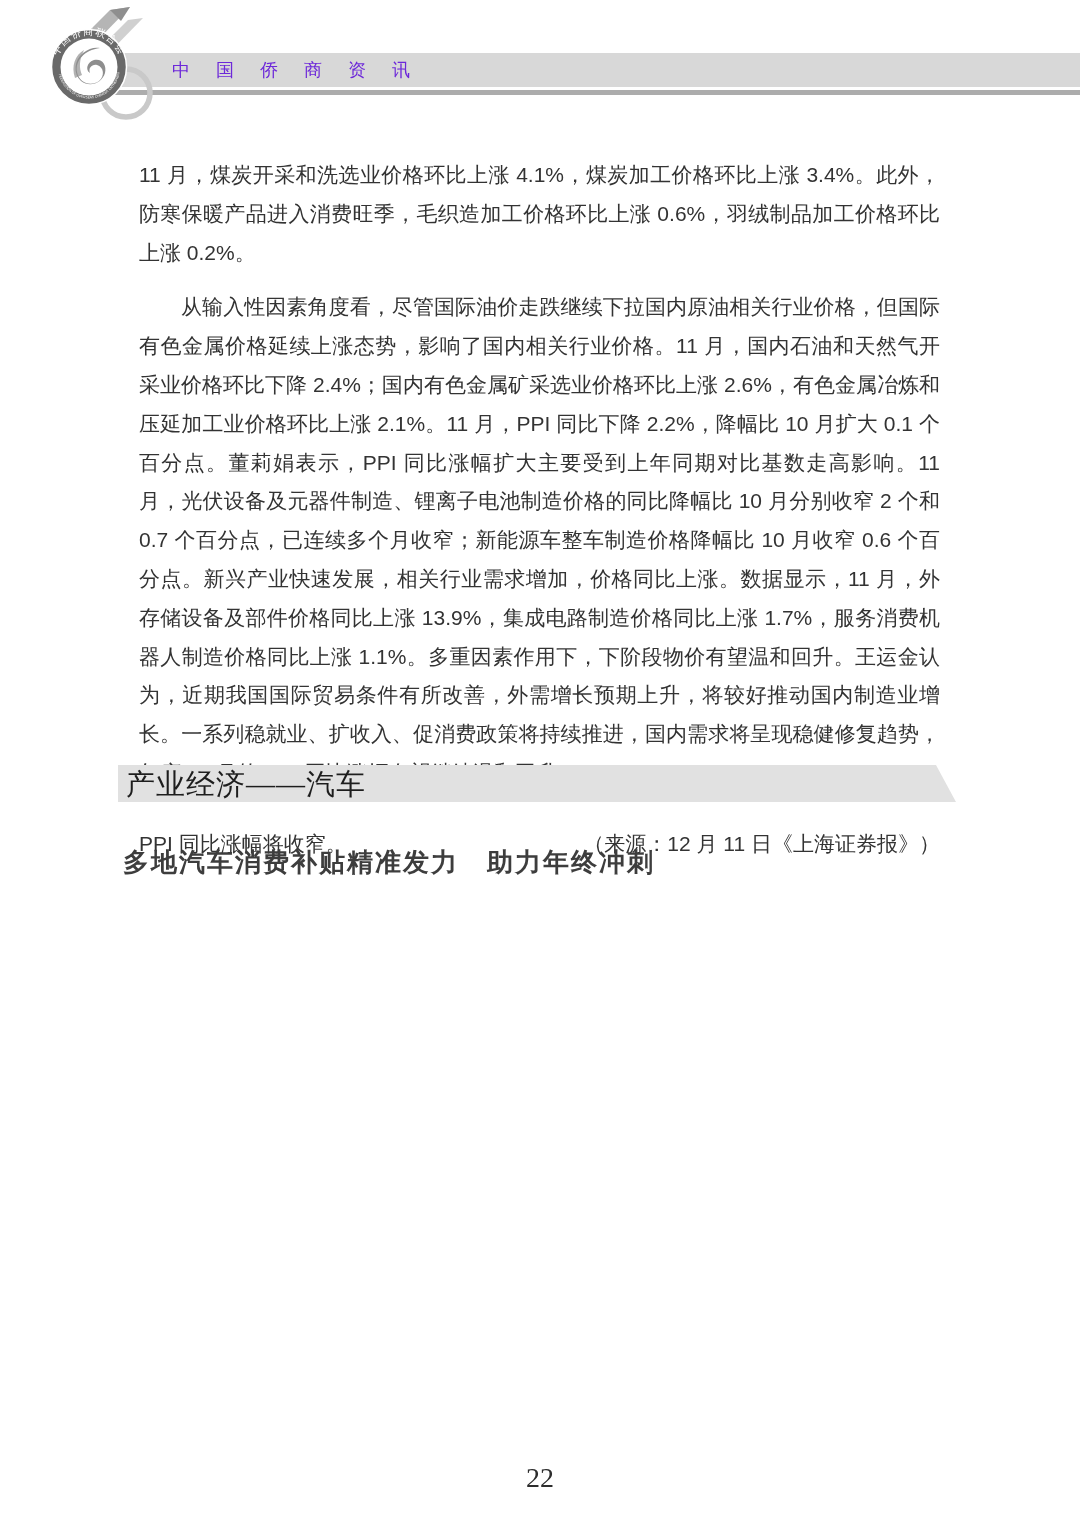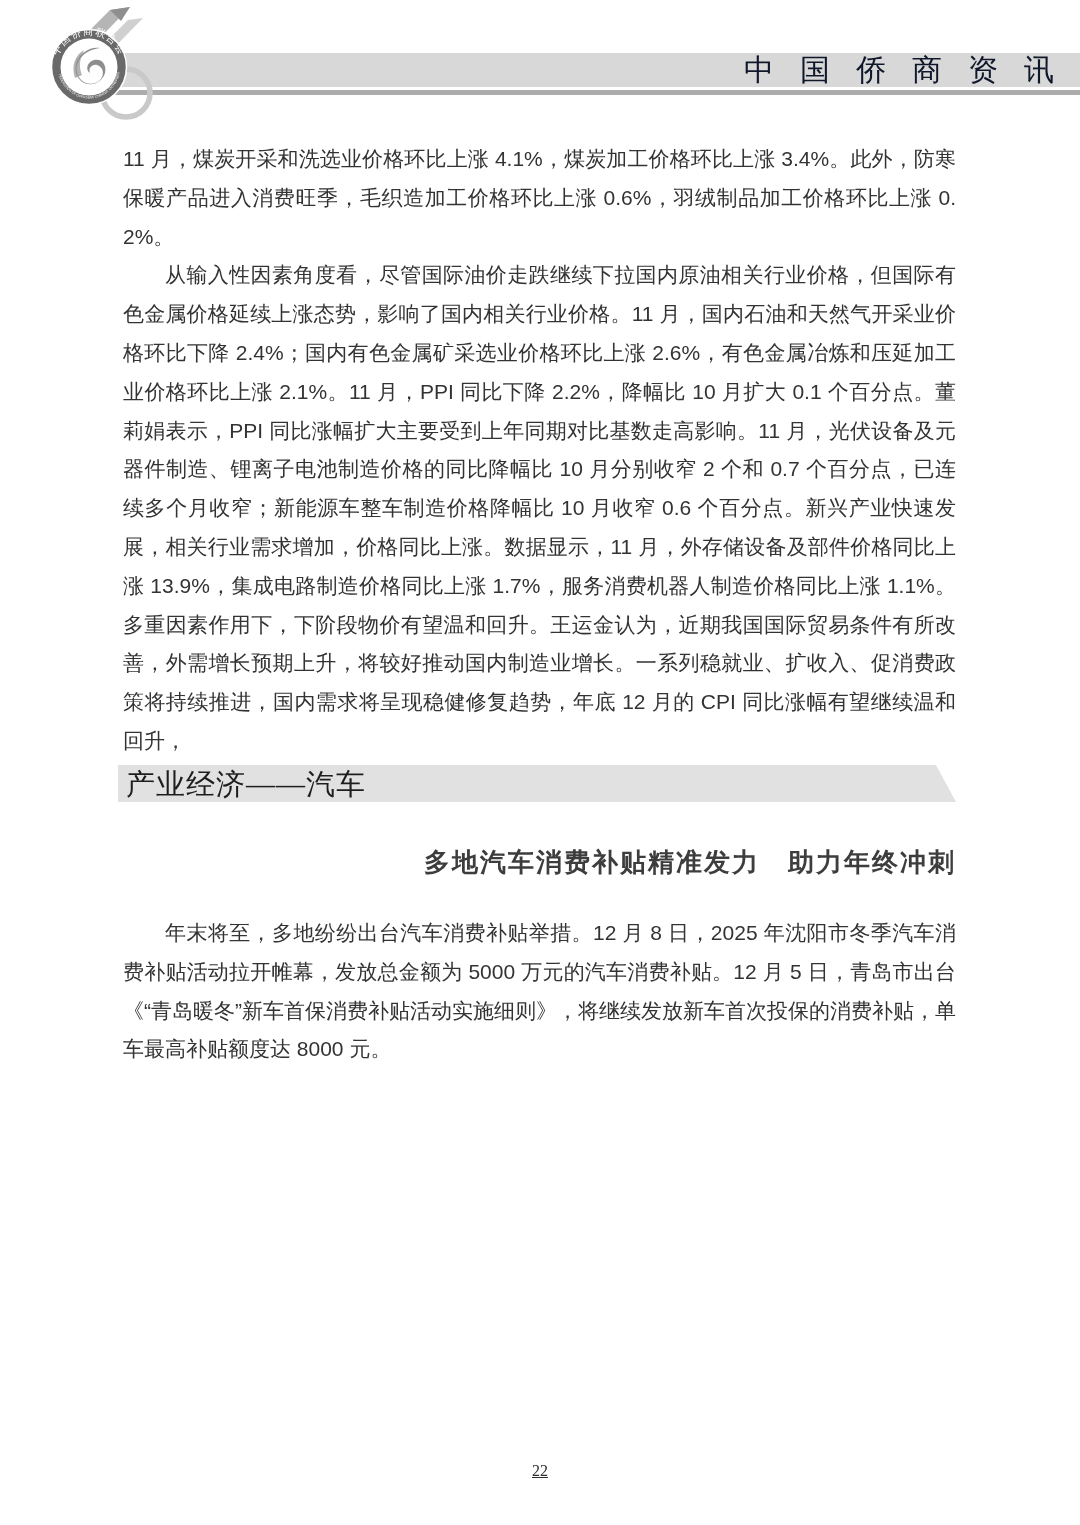--- a/index.html
+++ b/index.html
@@ -16,43 +16,42 @@
   
   .band {
     position: absolute;
     left: 90px; right: 0; top: 53px; height: 34px;
     background: #d8d8d8;
   }
   .band-title {
     display: block;
     padding-left: 82px;
     line-height: 34px;
-    font-size: 30px;
+    font-size: 18px;
     letter-spacing: 26px;
-    color: #0f172a;
+    color: #6d28d9;
     white-space: nowrap;
-    text-align: right;
   }
   .band-rule {
     position: absolute;
     left: 90px; right: 0; top: 90px; height: 5px;
     background: #acacac;
   }
   .logo {
     position: absolute;
     left: 42px; top: 4px; width: 150px; height: 138px;
   }
 
   
   .article-macro {
     position: absolute;
     left: 123px; top: 140px; width: 833px;
   }
   .body-text {
-    margin: 0;
+    margin: 16px;
     font-size: 21px;
     line-height: 38.8px;
     color: #333;
     text-align: justify;
     text-justify: inter-character;
     word-break: break-all;
   }
   .indent { text-indent: 2em; }
   .closing-row {
     display: flex;
@@ -83,35 +82,34 @@
   .article-auto {
     position: absolute;
     left: 123px; top: 845px; width: 833px;
   }
   .article-title {
     margin: 0 0 35px 0;
     font-size: 26px;
     font-weight: bold;
     letter-spacing: 2px;
     line-height: 34px;
-    text-align: right;
+    text-align: left;
     color: #3d3d3d;
   }
 
   
   .page-footer {
     position: absolute;
     left: 0; right: 0; top: 1462px;
     text-align: center;
   }
   .page-number {
     font-family: "Liberation Serif", "DejaVu Serif", serif;
-    font-size: 16px;
+    font-size: 28px;
     color: #2d2d2d;
-    text-decoration: underline;
   }
 </style>
 </head>
 <body>
 
 <div class="page">
 
   <header>
     <div class="band">
       <span class="band-title">中国侨商资讯</span>
@@ -159,21 +157,20 @@
         <span class="body-text">（来源：12 月 11 日《上海证券报》）</span>
       </div>
     </section>
 
     <div class="section-bar">
       <span class="section-title">产业经济——汽车</span>
     </div>
 
     <section class="article-auto">
       <h2 class="article-title">多地汽车消费补贴精准发力　助力年终冲刺</h2>
-      <p class="body-text indent">年末将至，多地纷纷出台汽车消费补贴举措。12 月 8 日，2025 年沈阳市冬季汽车消费补贴活动拉开帷幕，发放总金额为 5000 万元的汽车消费补贴。12 月 5 日，青岛市出台《“青岛暖冬”新车首保消费补贴活动实施细则》，将继续发放新车首次投保的消费补贴，单车最高补贴额度达 8000 元。</p>
     </section>
 
   </main>
 
   <footer class="page-footer">
     <span class="page-number">22</span>
   </footer>
 
 </div>
 

